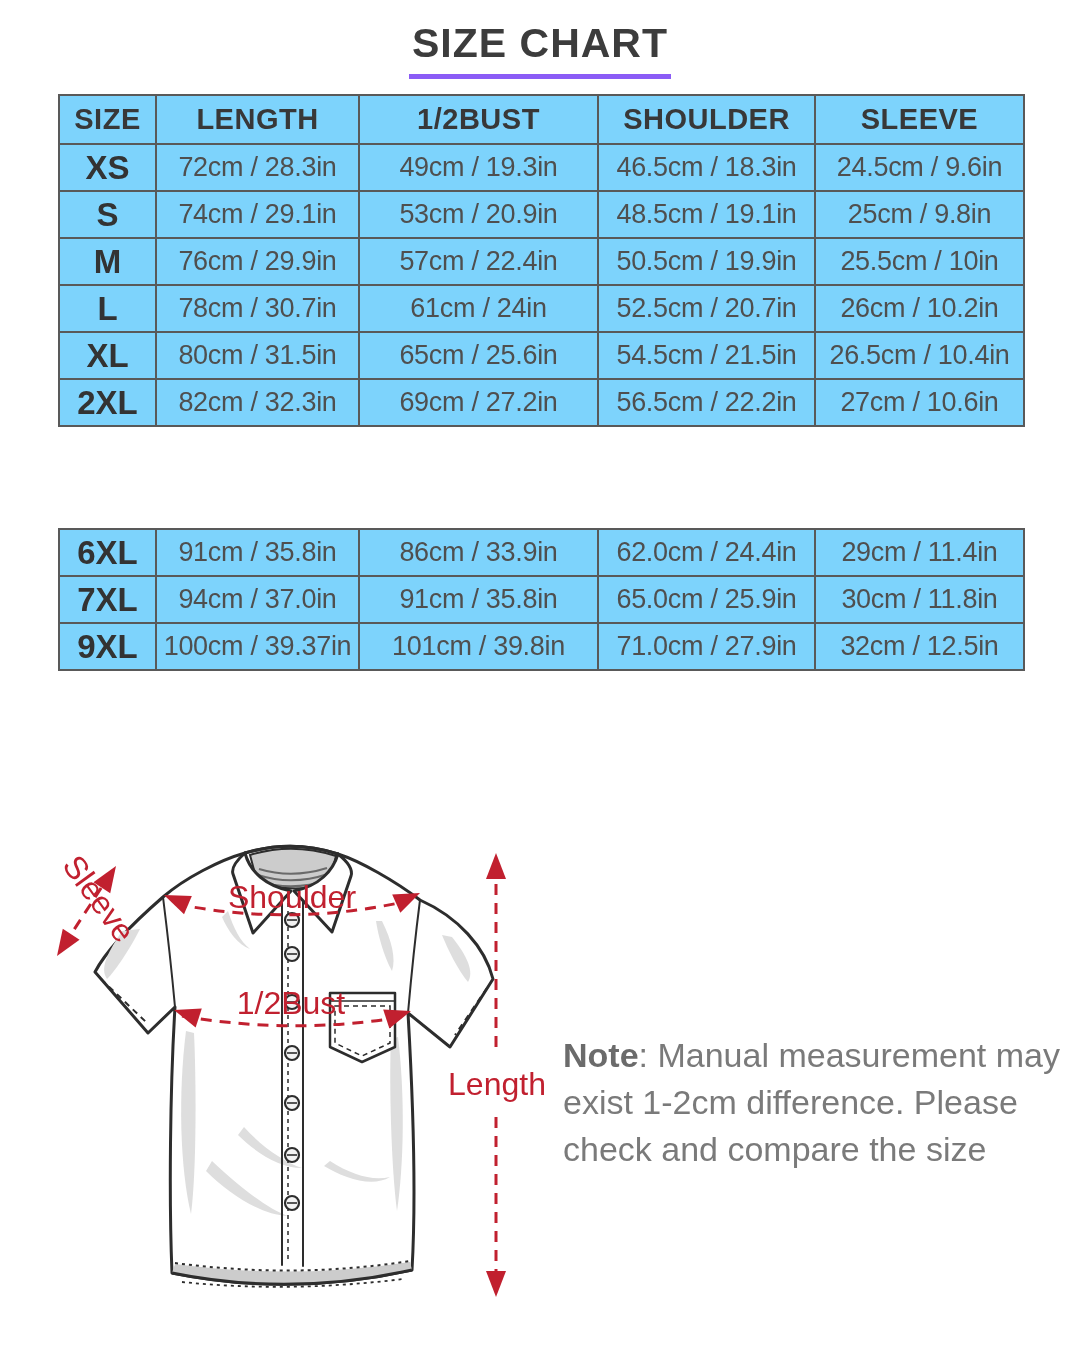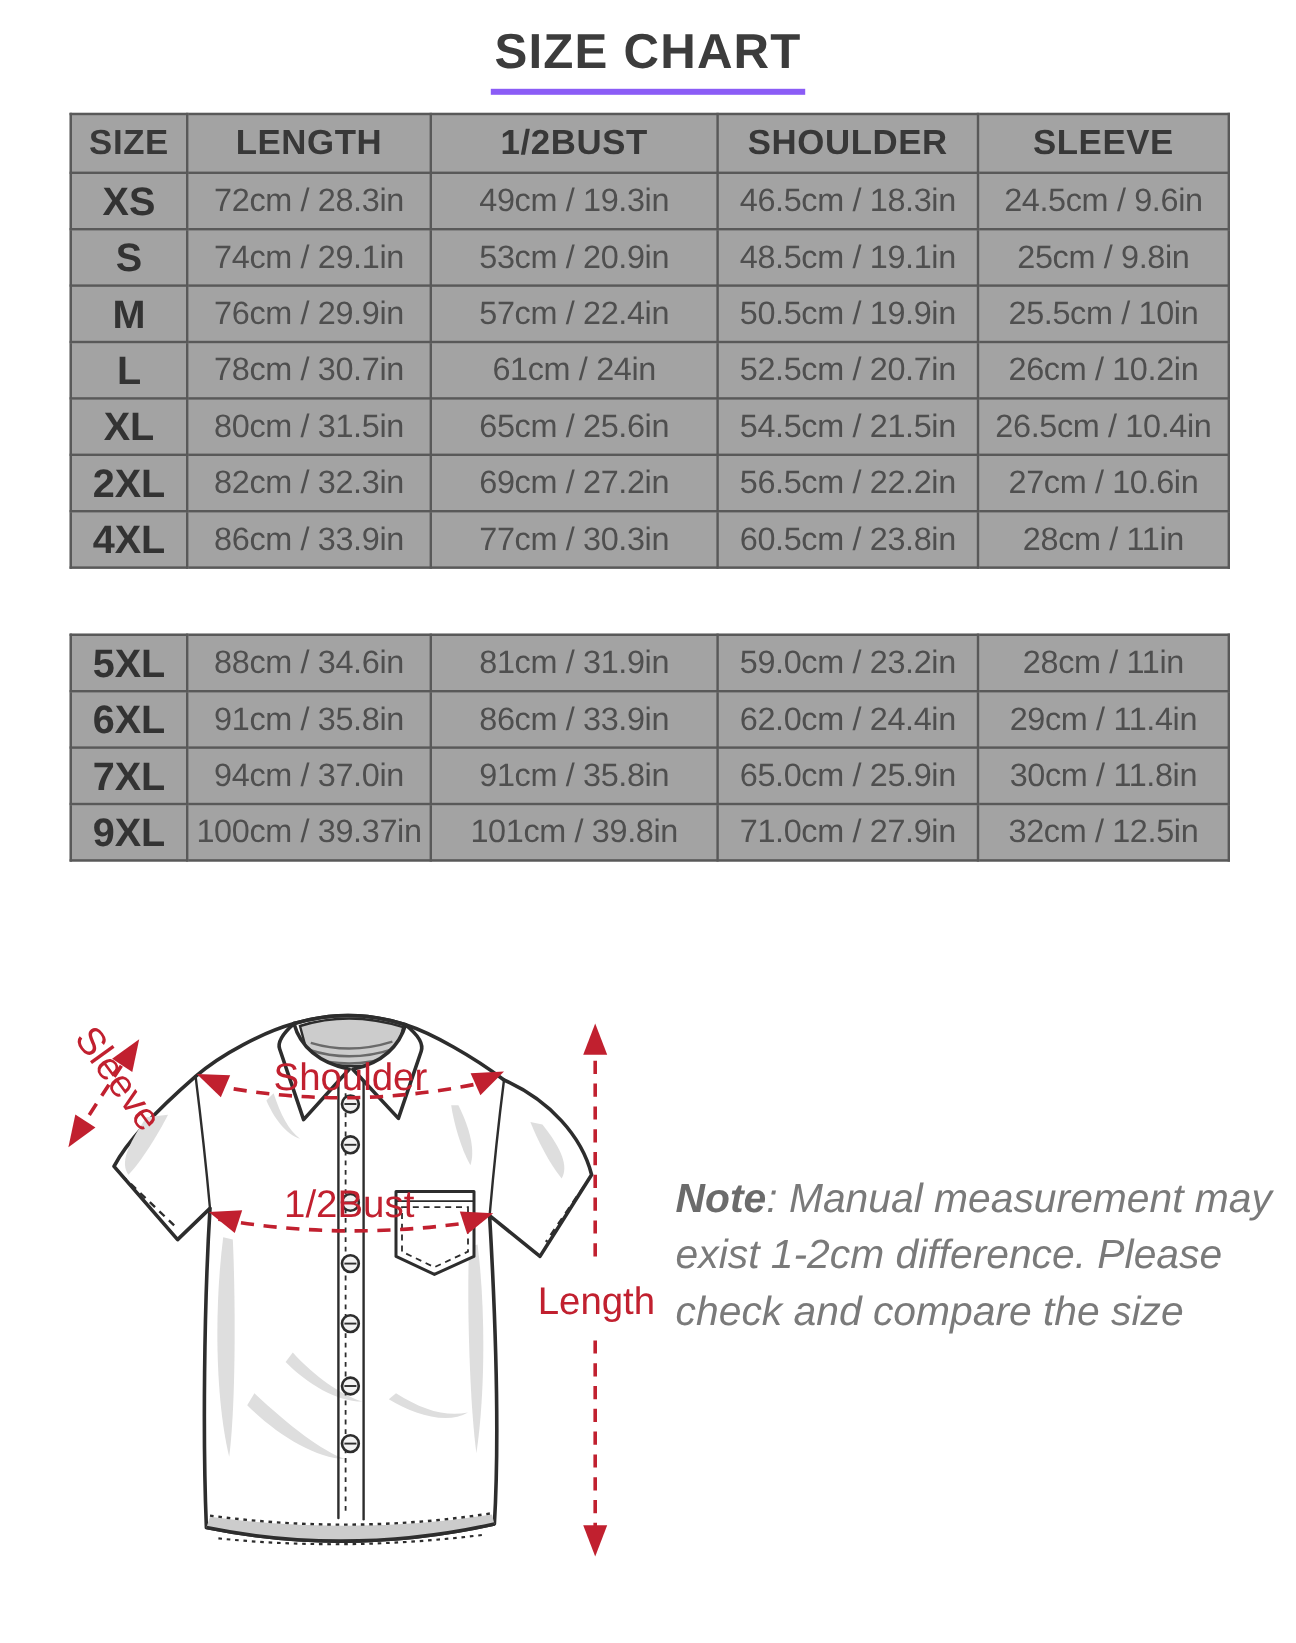--- a/index.html
+++ b/index.html
@@ -9,42 +9,42 @@
   }
   
   .title-wrap{position:absolute;top:20px;left:0;width:1080px;text-align:center;}
   .title{
     display:inline-block;font-size:41px;font-weight:bold;color:#3c3c3c;
     letter-spacing:1px;border-bottom:5px solid #8b5cf6;padding:0 3px 7px 3px;
   }
   
   table.tbl{
     position:absolute;left:58px;width:965px;border-collapse:collapse;table-layout:fixed;
-    background:#a3a3a3;
+    background:#7dd3fc;
   }
   .tbl-upper{top:94px;}
   .tbl-lower{top:528px;}
   .tbl th,.tbl td{
     border:2px solid #595959;text-align:center;vertical-align:middle;
     padding:0;overflow:hidden;white-space:nowrap;
   }
   .tbl th{height:47px;font-size:29px;font-weight:bold;color:#383838;letter-spacing:0.5px;}
   .tbl td{height:45px;font-size:27px;color:#4f4f4f;letter-spacing:-0.3px;}
   .tbl td.size{font-size:33px;font-weight:bold;color:#333333;letter-spacing:0;}
   
   .diagram{position:absolute;left:0;top:769px;width:1080px;height:600px;}
   .shirt-line{fill:none;stroke:#2d2d2d;stroke-width:3;stroke-linejoin:round;stroke-linecap:round;}
   .thin-line{fill:none;stroke:#2d2d2d;stroke-width:2;stroke-linecap:round;}
   .dash-stitch{fill:none;stroke:#2d2d2d;stroke-width:2;stroke-dasharray:6 5;}
   .wrinkle{fill:#dedede;stroke:none;}
   .red-dash{fill:none;stroke:#c1202f;stroke-width:3;stroke-dasharray:11 8;stroke-linecap:butt;}
   .red-head{fill:#c1202f;stroke:none;}
   .red-label{fill:#c1202f;font-family:"Liberation Sans",sans-serif;font-size:32px;}
   
-  .note{position:absolute;left:563px;top:976px;width:480px;color:#7a7a7a;font-style:italic;}
+  .note{position:absolute;left:563px;top:1032px;width:480px;color:#7a7a7a;}
   .note p{margin:0;font-size:34px;line-height:47px;white-space:nowrap;}
   .note b{color:#6b6b6b;font-weight:bold;}
 </style>
 </head>
 <body>
 
 <div class="page">
 
   <div class="title-wrap">
     <span class="title">SIZE CHART</span>
@@ -103,46 +103,32 @@
           <td>54.5cm / 21.5in</td>
           <td>26.5cm / 10.4in</td>
         </tr>
         <tr>
           <td class="size">2XL</td>
           <td>82cm / 32.3in</td>
           <td>69cm / 27.2in</td>
           <td>56.5cm / 22.2in</td>
           <td>27cm / 10.6in</td>
         </tr>
-        <tr>
-          <td class="size">4XL</td>
-          <td>86cm / 33.9in</td>
-          <td>77cm / 30.3in</td>
-          <td>60.5cm / 23.8in</td>
-          <td>28cm / 11in</td>
-        </tr>
       </tbody>
   </table>
 
   <table class="tbl tbl-lower">
     <colgroup>
       <col style="width:97px">
         <col style="width:203px">
         <col style="width:239px">
       <col style="width:217px">
         <col style="width:209px">
     </colgroup>
     <tbody id="tbody-lower">
-        <tr>
-          <td class="size">5XL</td>
-          <td>88cm / 34.6in</td>
-          <td>81cm / 31.9in</td>
-          <td>59.0cm / 23.2in</td>
-          <td>28cm / 11in</td>
-        </tr>
         <tr>
           <td class="size">6XL</td>
           <td>91cm / 35.8in</td>
           <td>86cm / 33.9in</td>
           <td>62.0cm / 24.4in</td>
           <td>29cm / 11.4in</td>
         </tr>
         <tr>
           <td class="size">7XL</td>
           <td>94cm / 37.0in</td>

